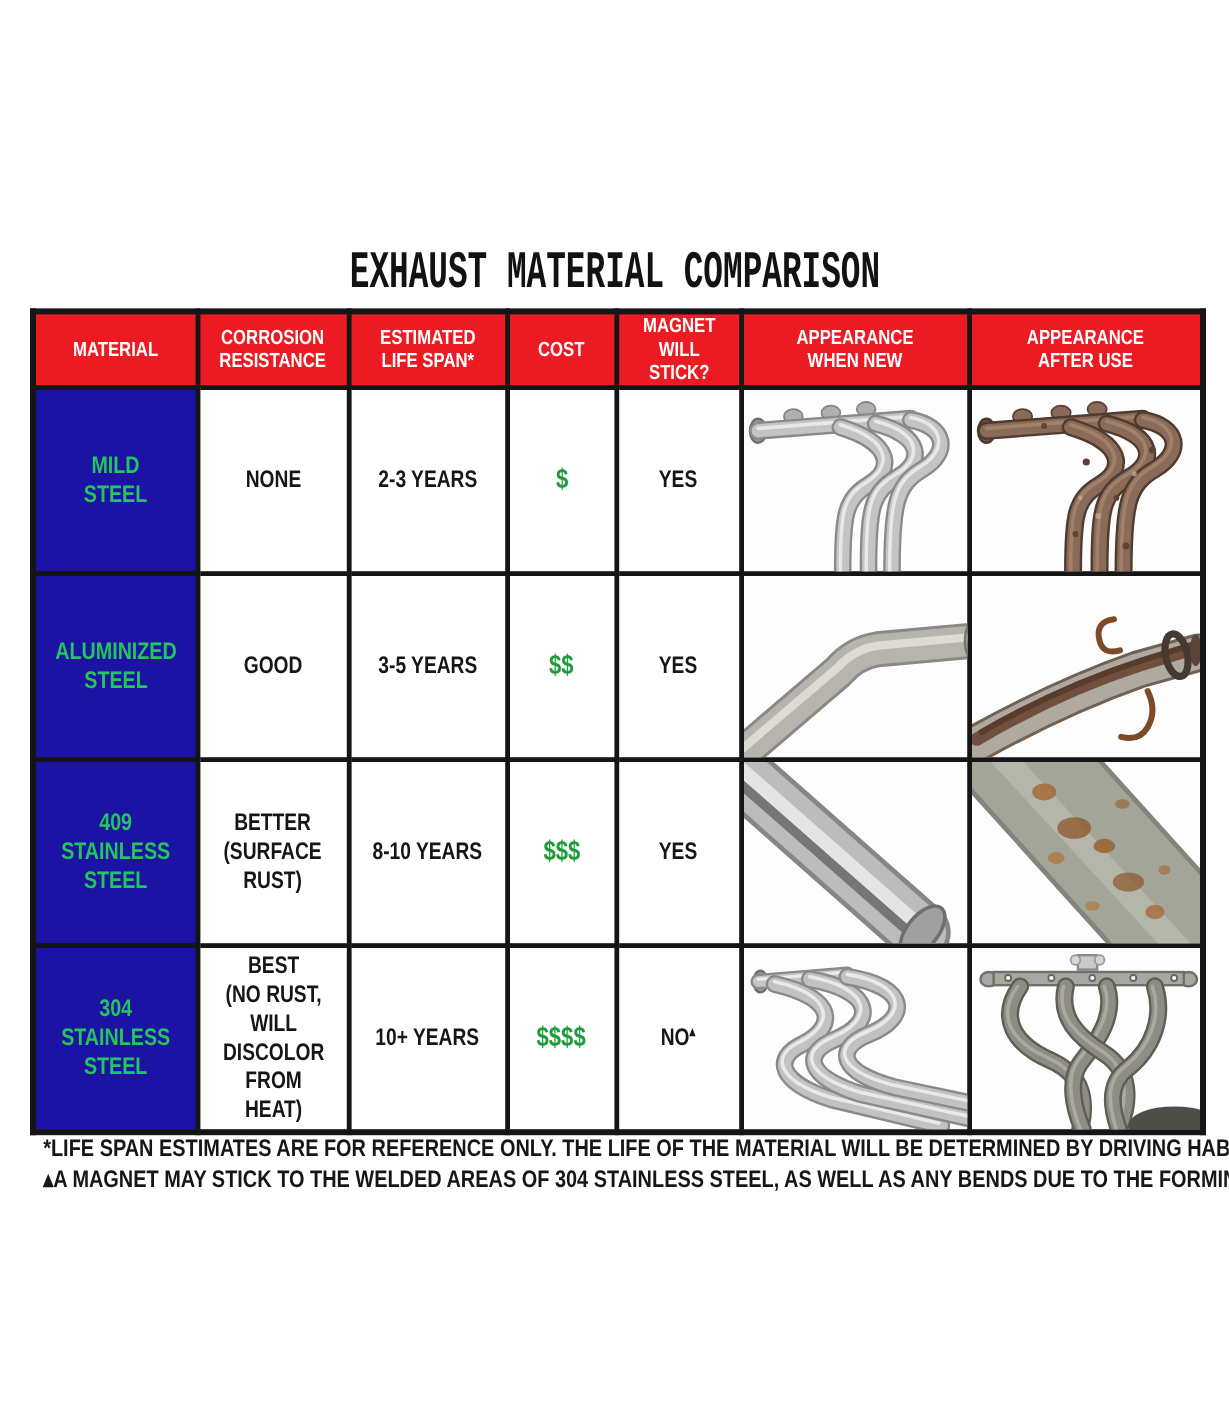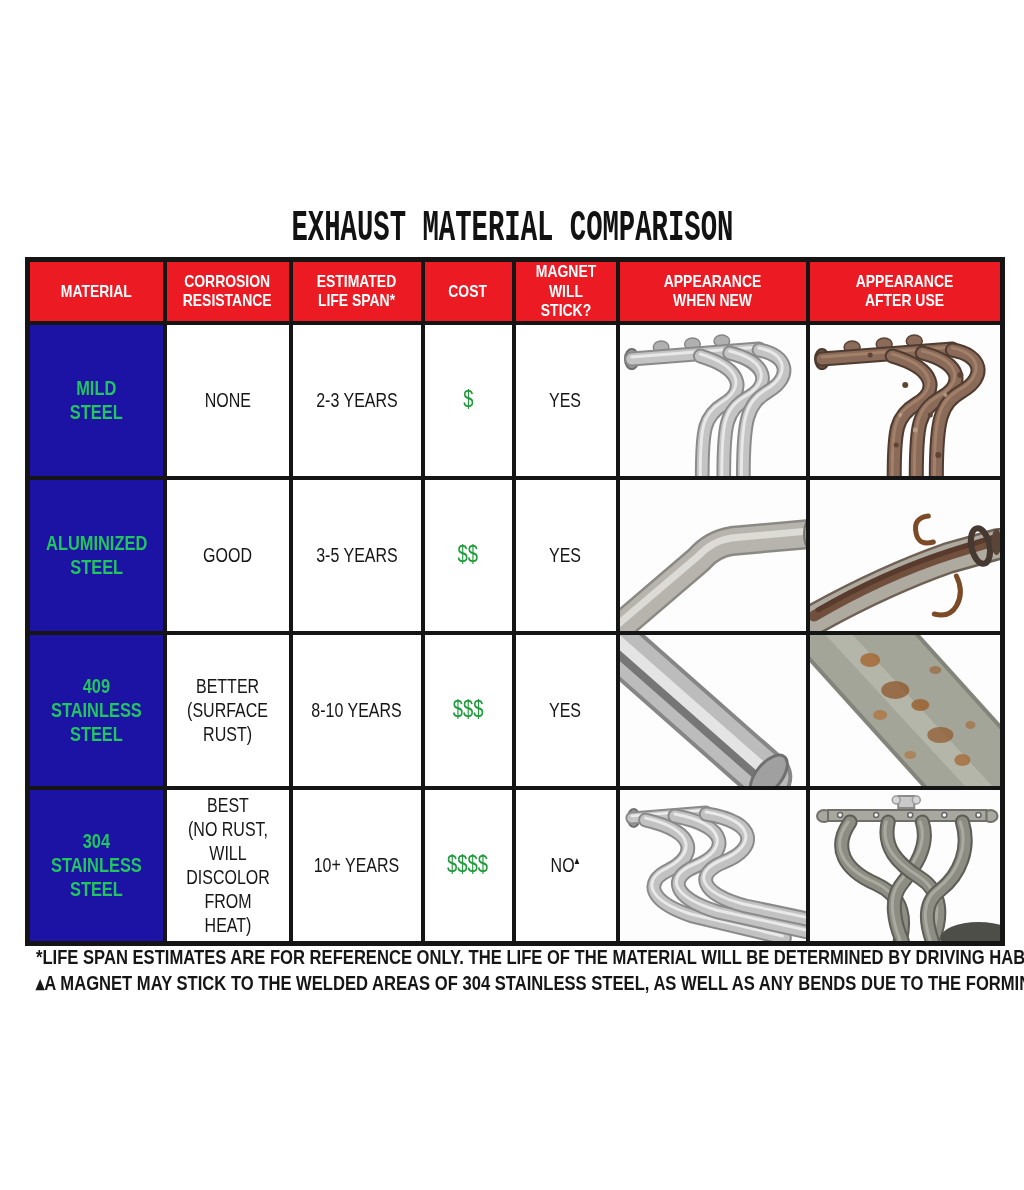--- a/index.html
+++ b/index.html
@@ -20,21 +20,21 @@
 
   thead tr { height:58px; }
   tbody tr { height:151px; }
 
   th.hdr { background:#ec1b23; color:#ffffff; font-weight:700; font-size:17px; line-height:1.15; }
   th.hdr .cond { --sx:0.82; transform-origin:center; }
 
   td.material { background:#1c12a3; color:#22c55e; font-weight:700; font-size:20px; line-height:1.2; }
   td.material .cond { --sx:0.82; }
 
-  td.data { background:#ffffff; color:#161616; font-weight:400; font-size:20px; line-height:1.2; }
+  td.data { background:#ffffff; color:#161616; font-weight:700; font-size:20px; line-height:1.2; }
   td.data .cond { --sx:0.8; }
 
   td.cost { color:#1e9b3a; font-size:23px; }
   td.magnet sup { font-size:12px; vertical-align:super; line-height:0; }
 
   td.photo { background:#ffffff; padding:0; }
   td.photo .ph { width:100%; height:151px; display:block; }
   td.photo svg { display:block; width:100%; height:100%; }
 
   .footnotes { position:absolute; left:36px; top:944px; width:960px;

